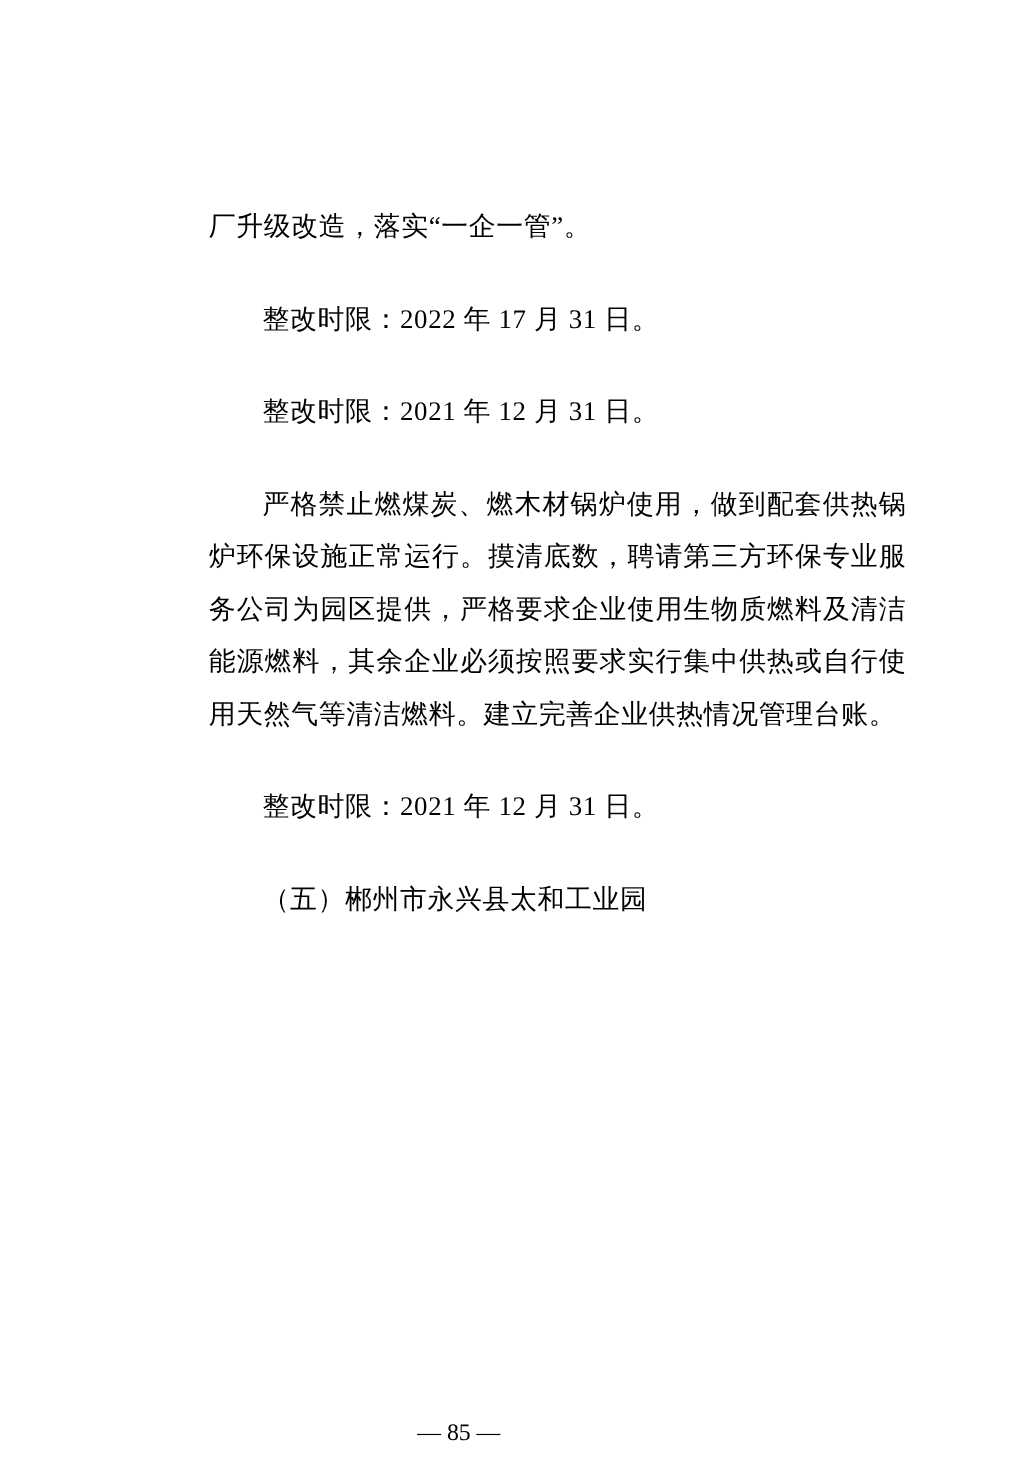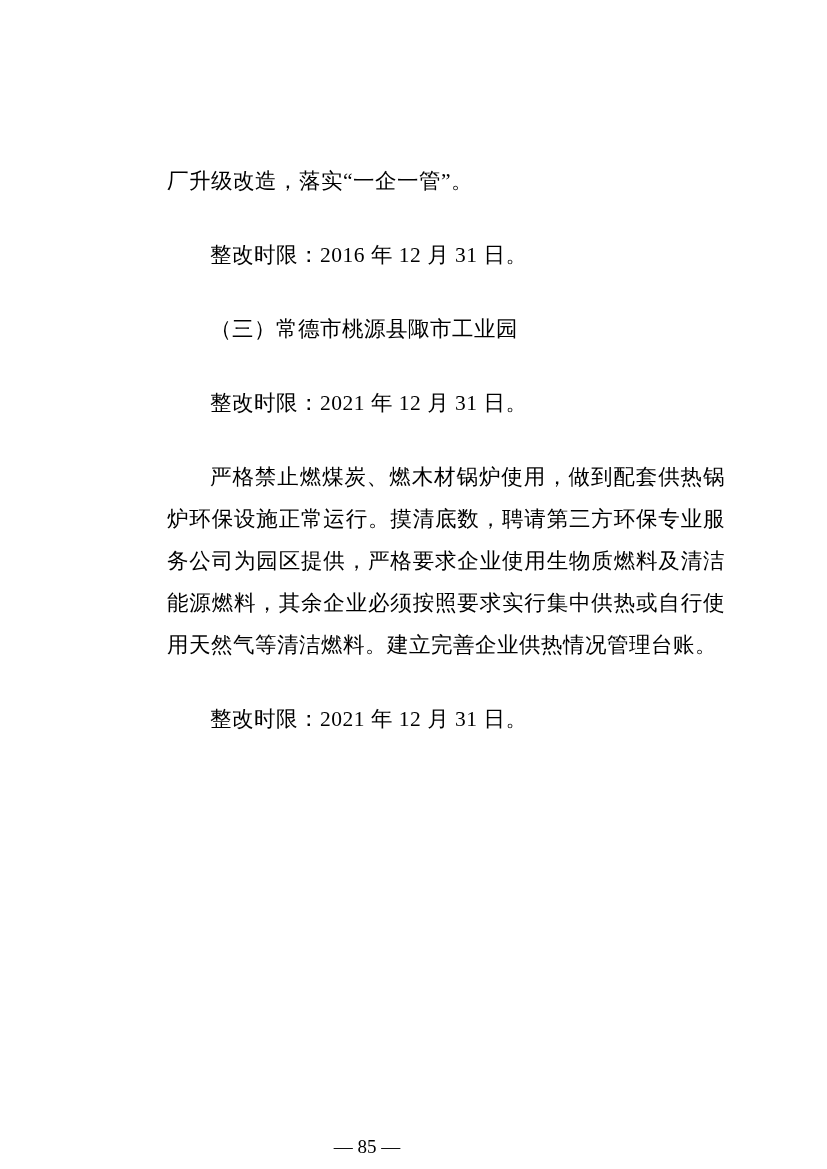--- a/index.html
+++ b/index.html
@@ -44,20 +44,20 @@
     line-height: 28px;
     color: #000000;
   }
 </style>
 </head>
 <body>
 
 <div class="page">
   <div class="content">
     <p>厂升级改造，落实“一企一管”。</p>
-    <p class="indent">整改时限：2016 年 12 月 31 日。</p>
-    <p class="indent">（三）常德市桃源县陬市工业园</p>
+    <p class="indent">整改时限：2022 年 17 月 31 日。</p>
     <p class="indent">整改时限：2021 年 12 月 31 日。</p>
     <p class="indent">严格禁止燃煤炭、燃木材锅炉使用，做到配套供热锅炉环保设施正常运行。摸清底数，聘请第三方环保专业服务公司为园区提供，严格要求企业使用生物质燃料及清洁能源燃料，其余企业必须按照要求实行集中供热或自行使用天然气等清洁燃料。建立完善企业供热情况管理台账。</p>
     <p class="indent">整改时限：2021 年 12 月 31 日。</p>
+    <p class="indent">（五）郴州市永兴县太和工业园</p>
   </div>
   <div class="footer">— 85 —</div>
 </div>
 
 </body></html>

